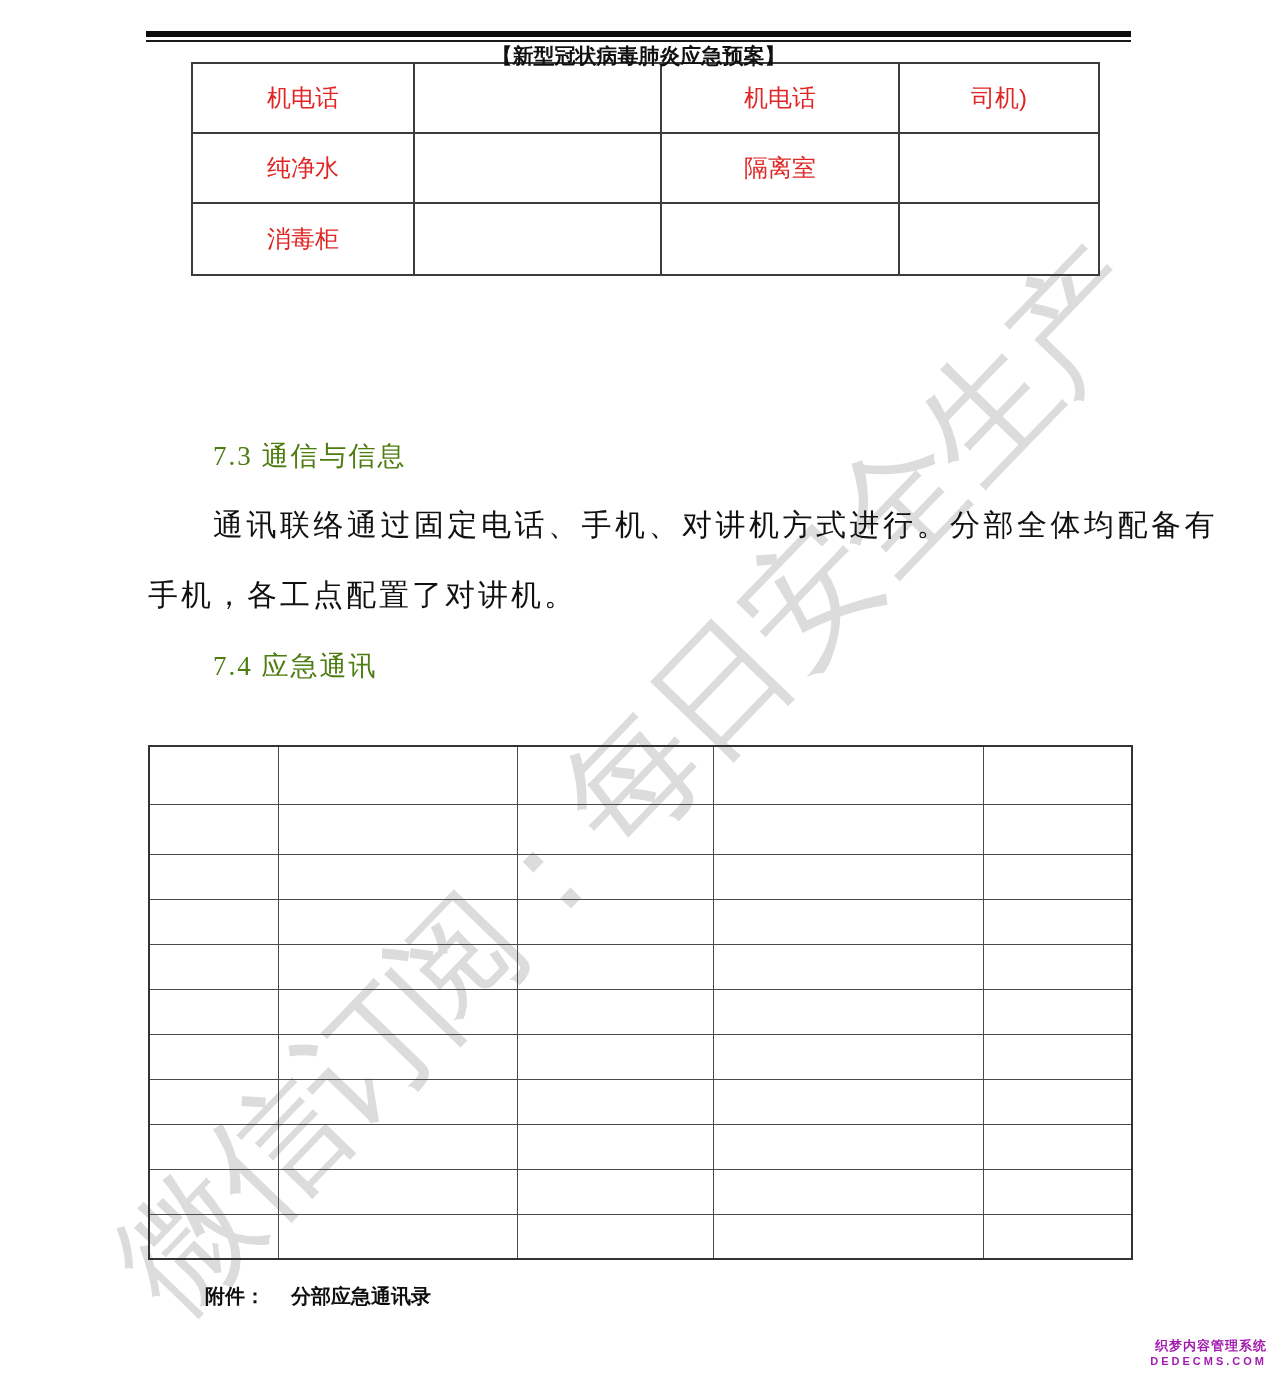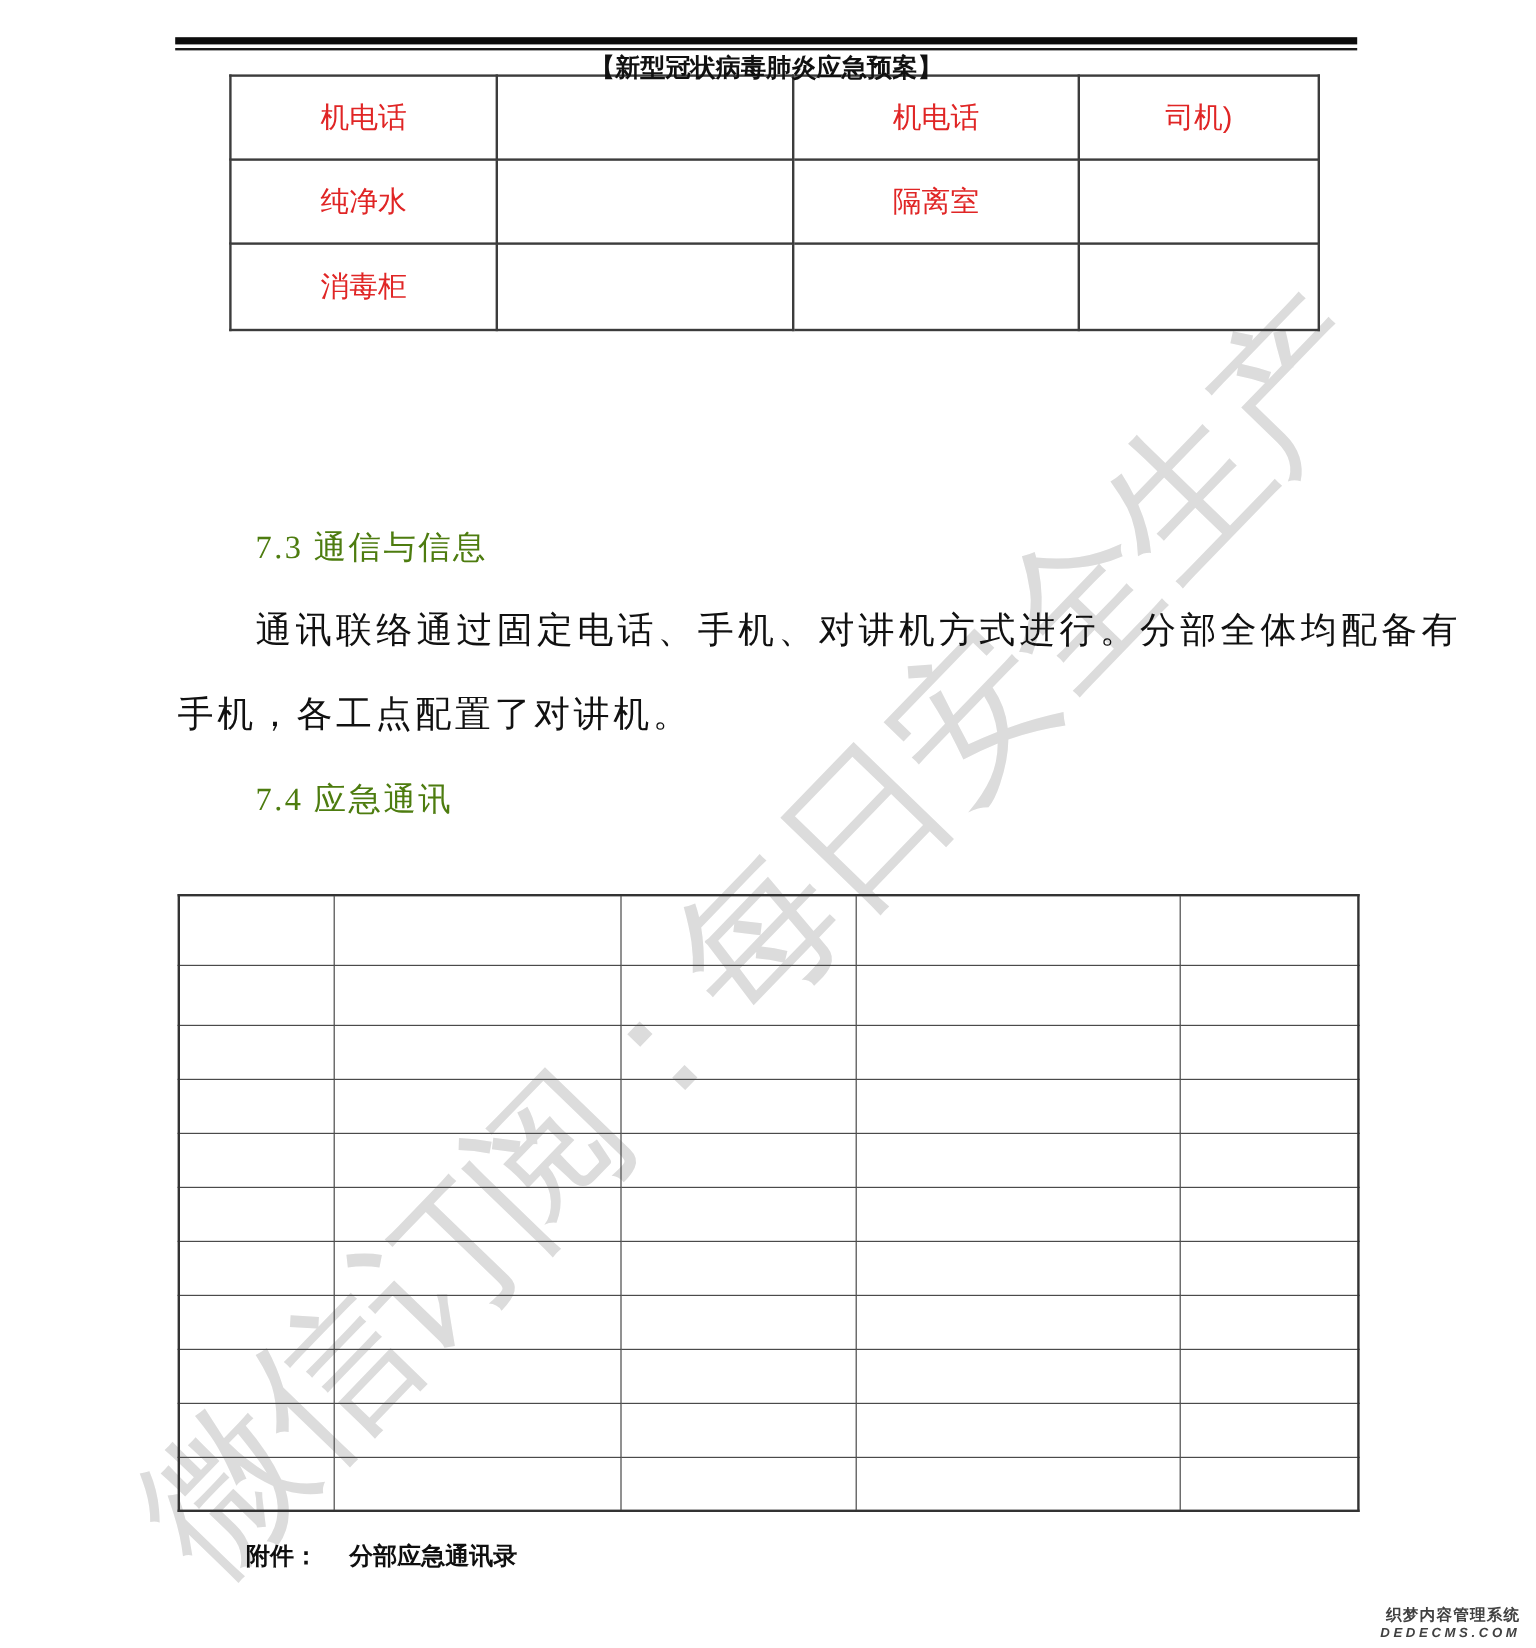--- a/index.html
+++ b/index.html
@@ -99,24 +99,24 @@
     font-size:20px;font-weight:bold;color:#0f0f0f;z-index:2;
     font-family:Liberation Serif, serif;
   }
   #attachment .gap{display:inline-block;width:26px;}
 
   
   #footer{
     position:absolute;right:13px;bottom:6px;
     text-align:right;z-index:2;
     font-family:"Liberation Sans", sans-serif;
-    color:#404040;font-weight:bold;
+    color:#a21caf;font-weight:bold;
   }
   #footer-line1{font-size:13px;letter-spacing:1px;}
-  #footer-line2{font-size:11px;letter-spacing:3px;font-style:italic;}
+  #footer-line2{font-size:11px;letter-spacing:3px;}
 </style>
 </head>
 <body>
 
 <div id="page">
 
   <div id="watermark">微信订阅：每日安全生产</div>
 
   <div id="header-title">【新型冠状病毒肺炎应急预案】</div>
   <div id="header-rule-thick"></div>

